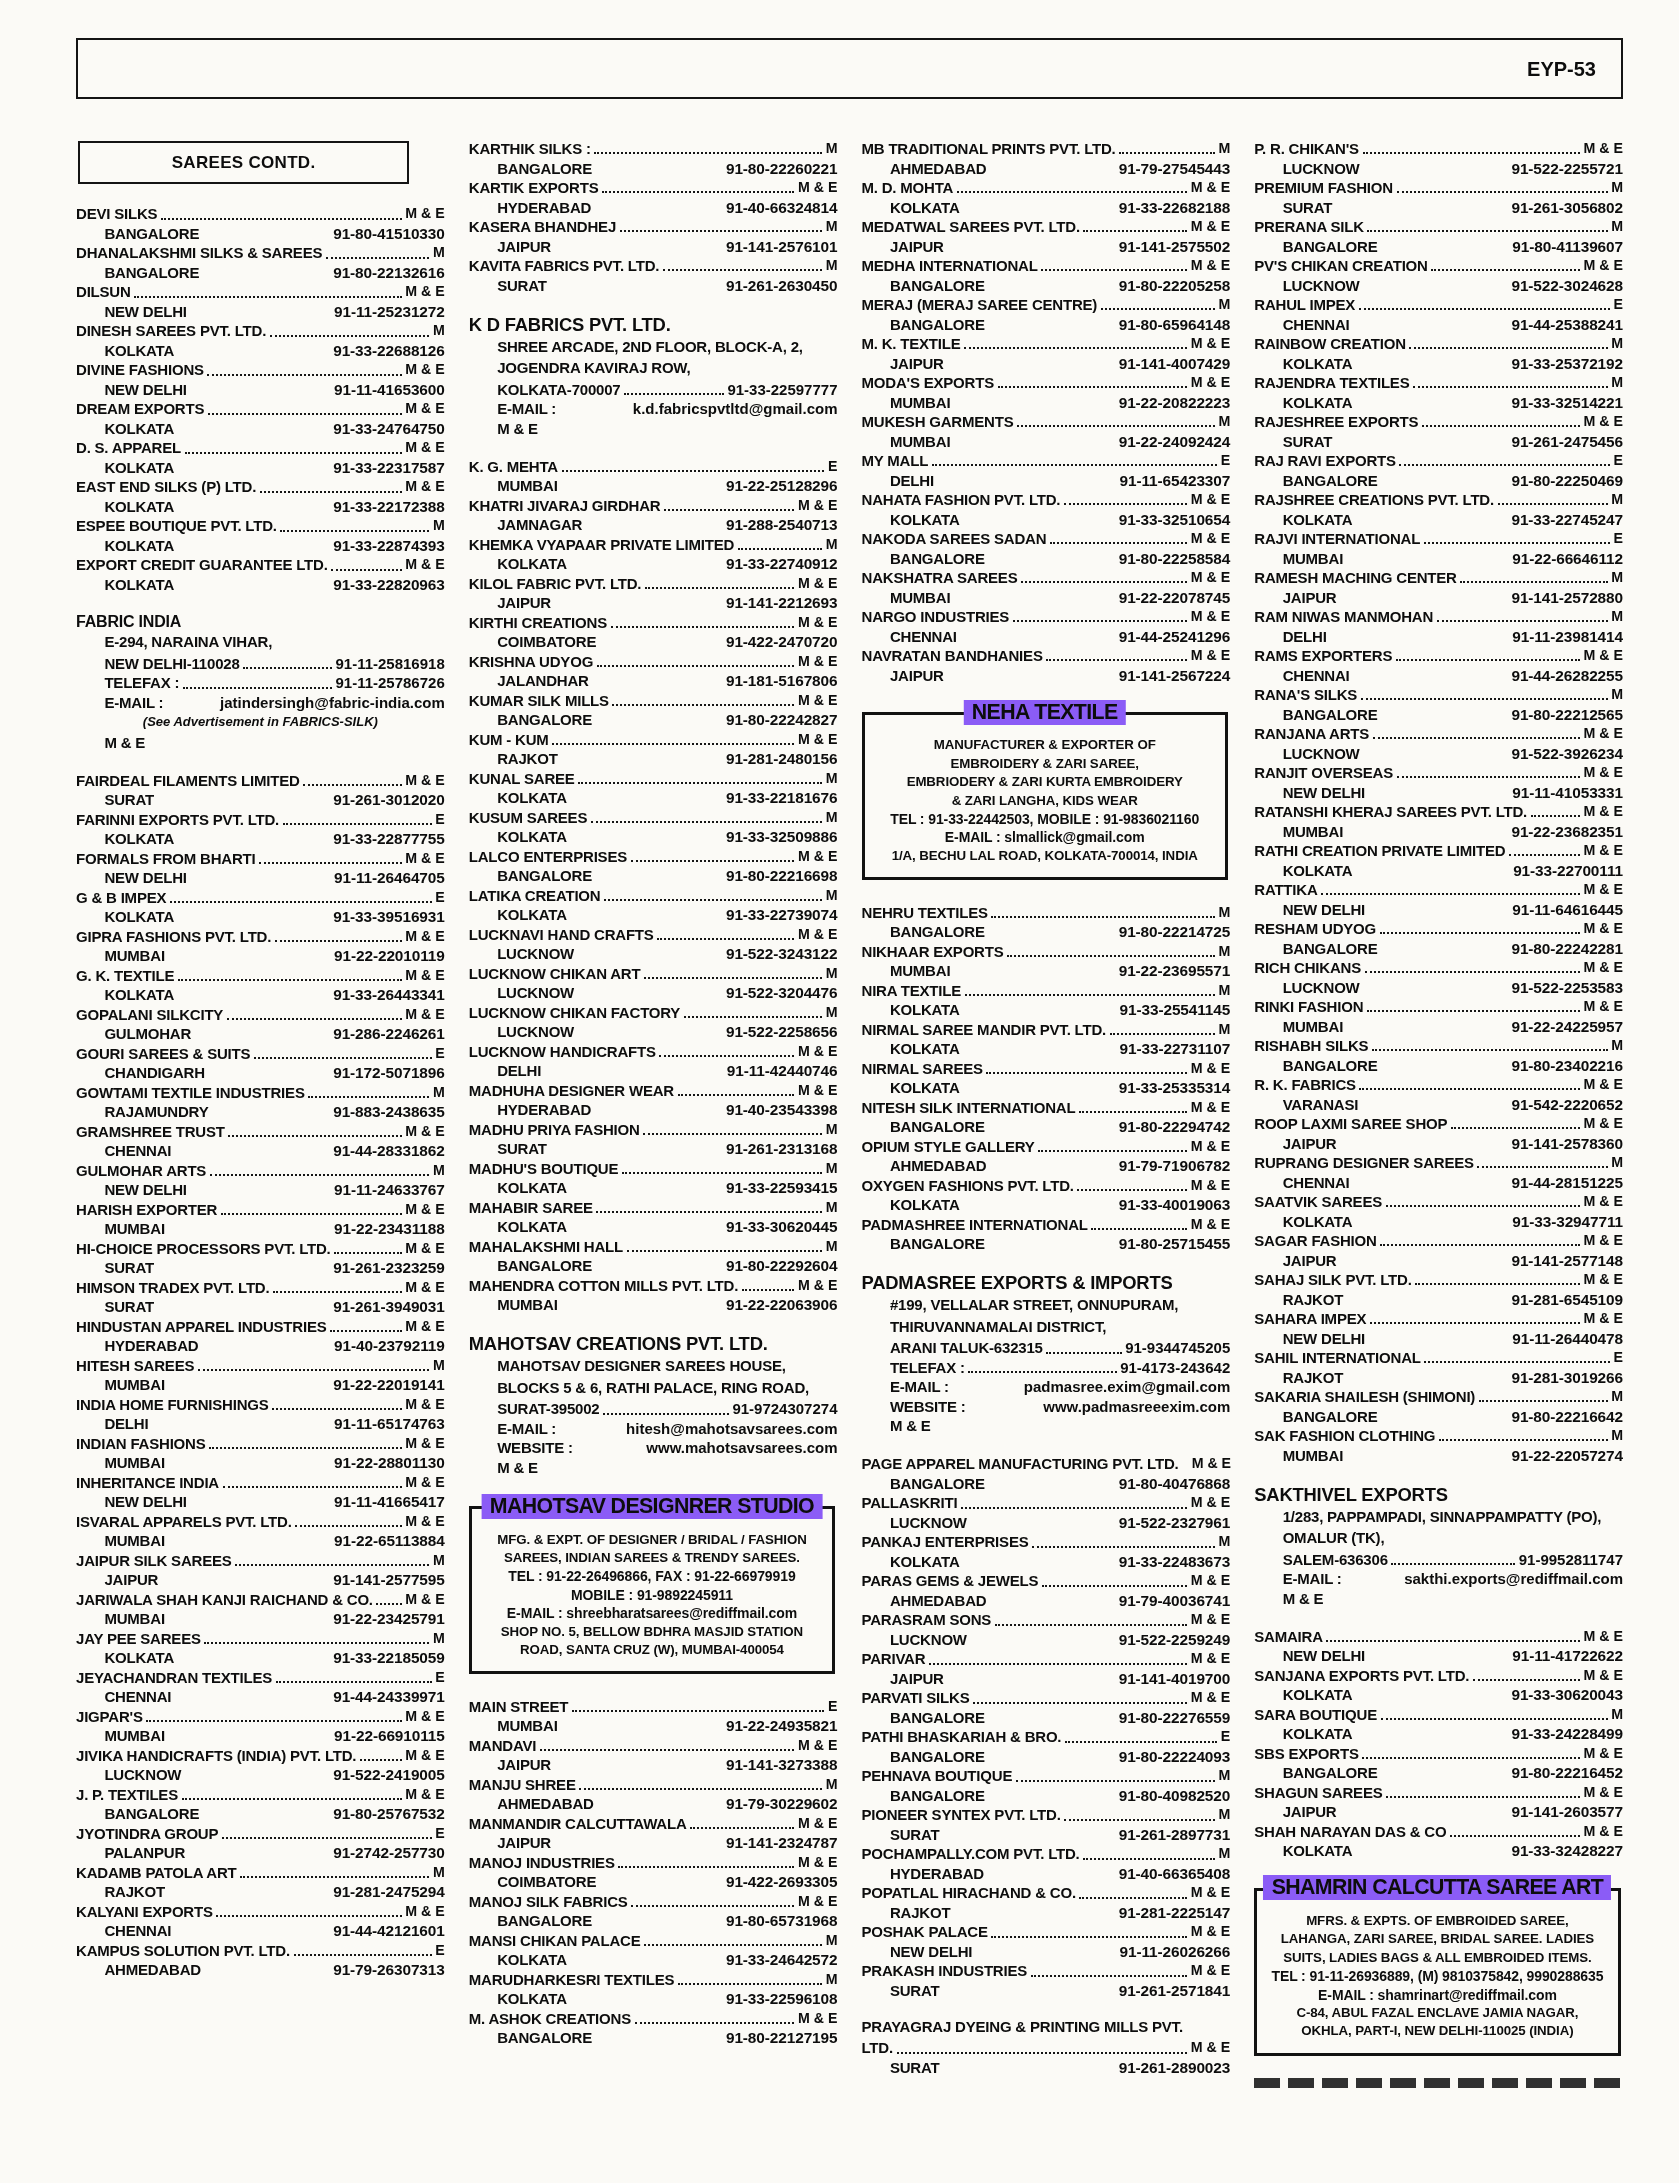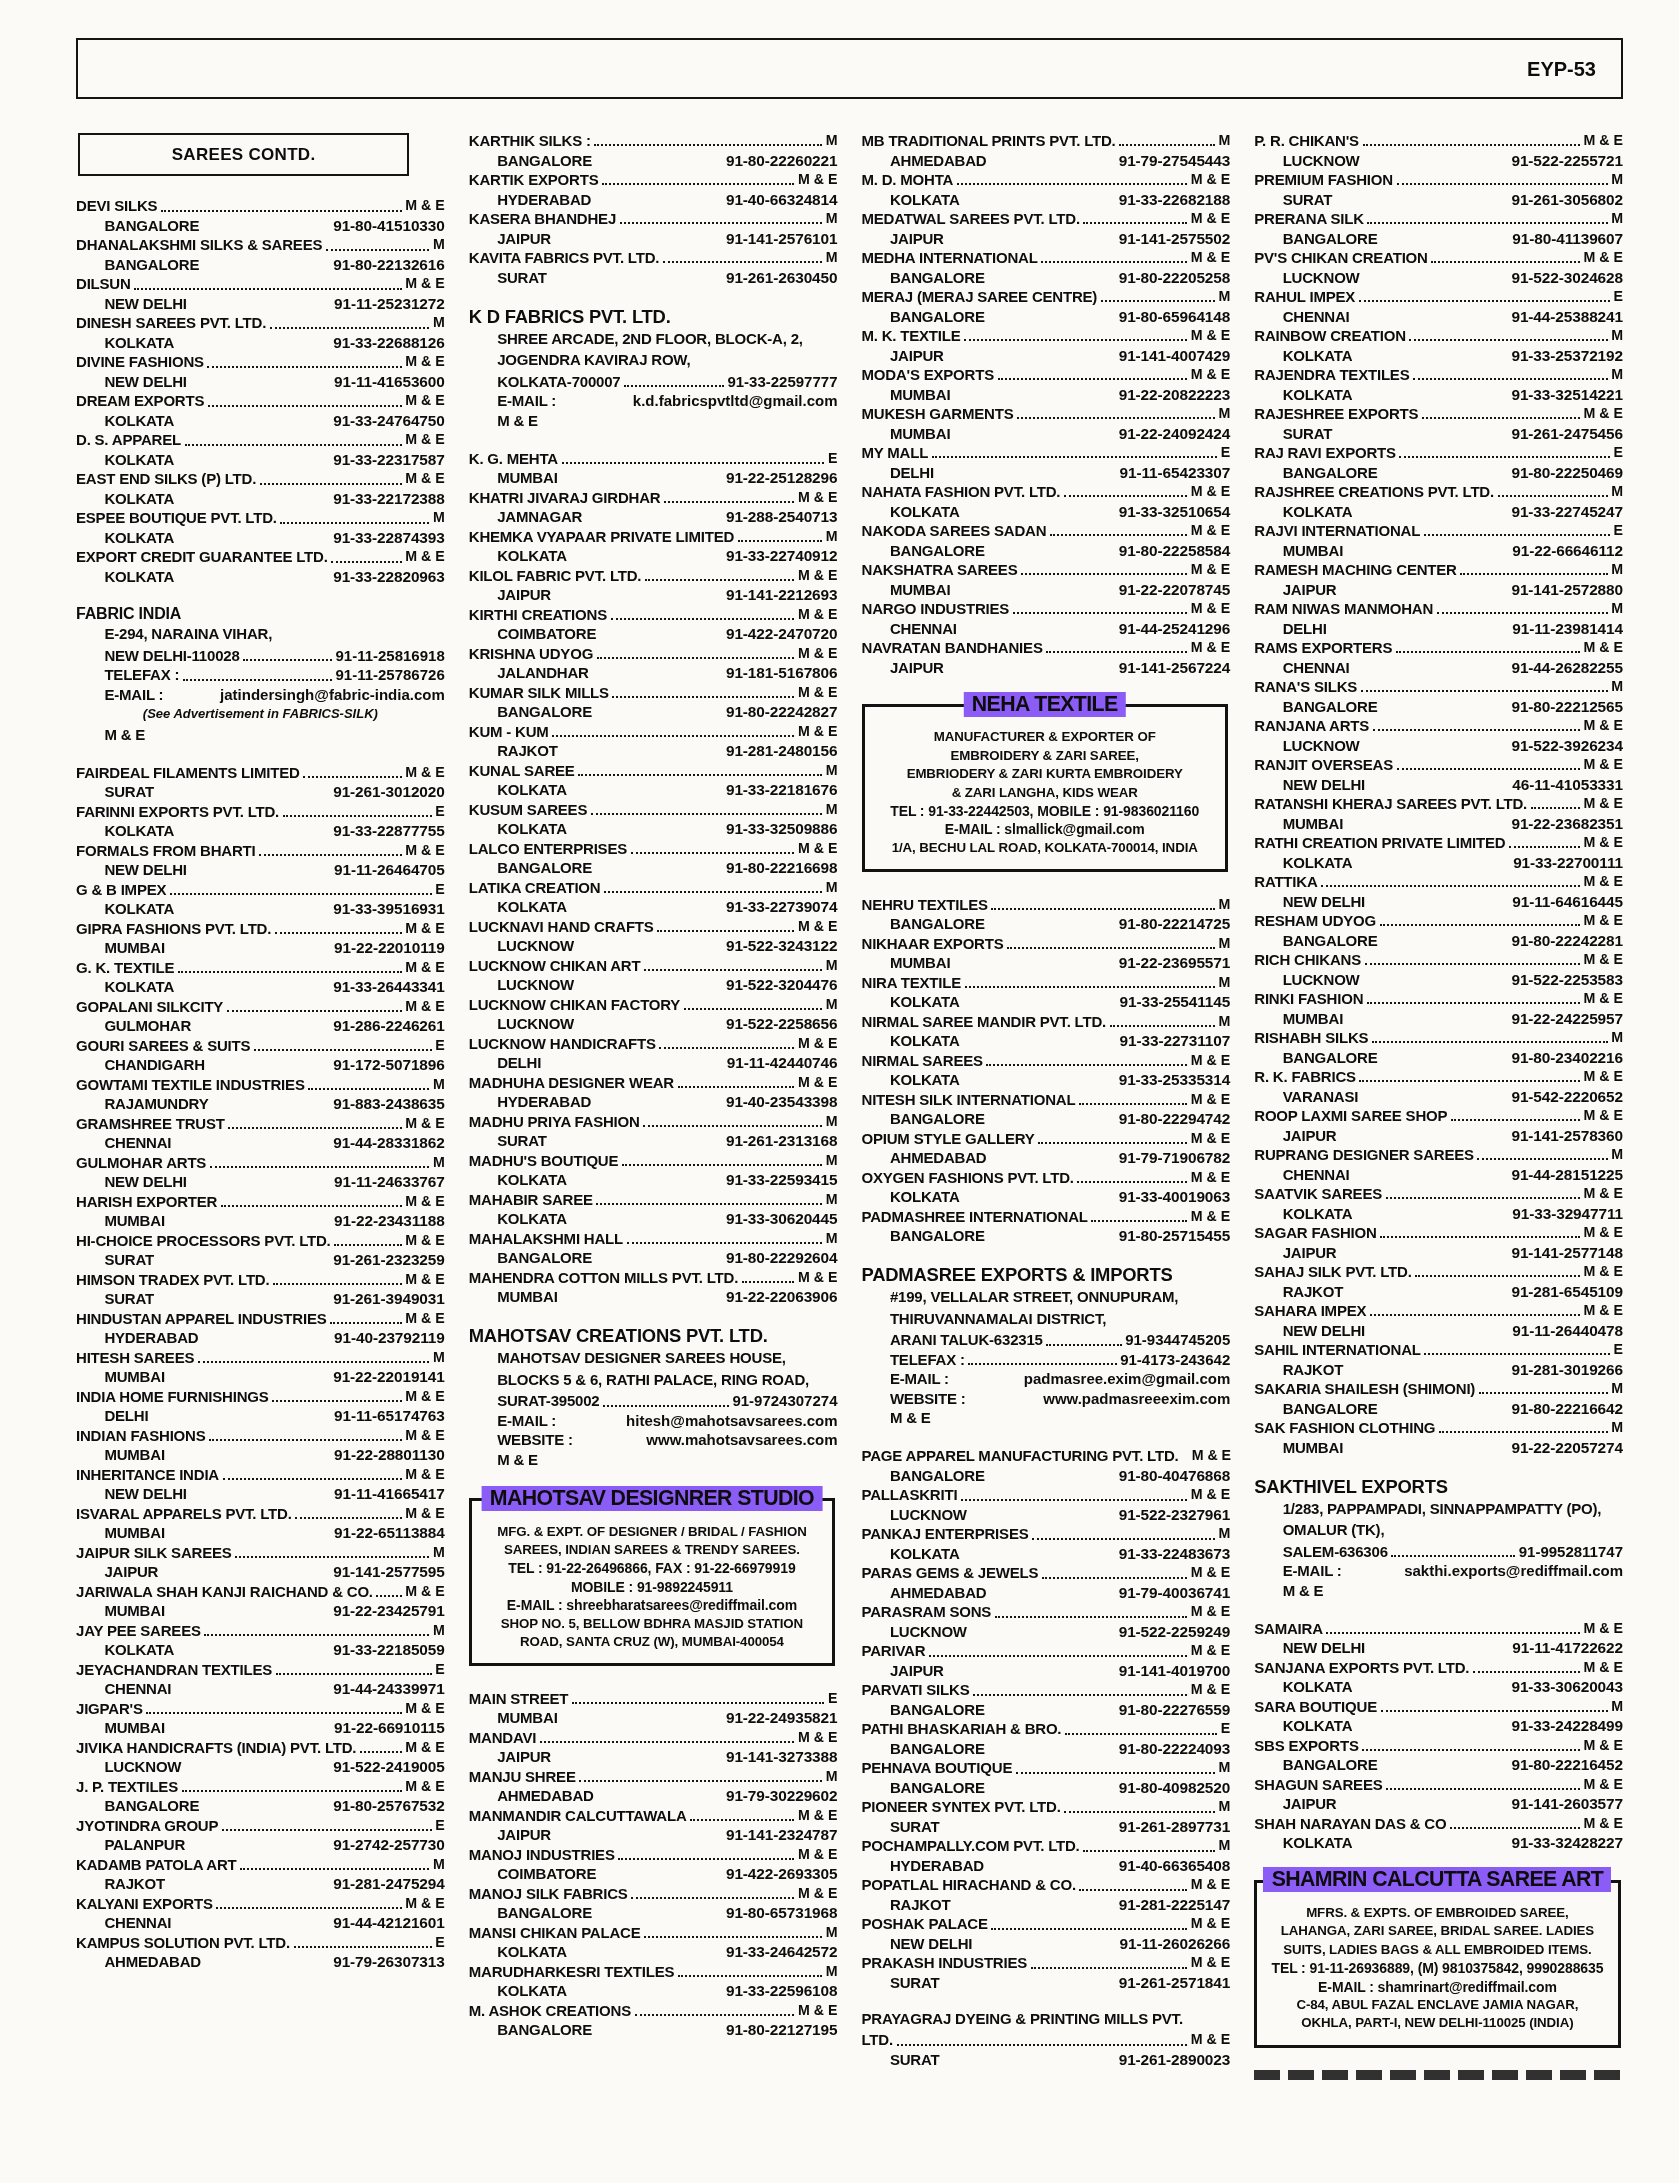--- a/index.html
+++ b/index.html
@@ -12,21 +12,21 @@
   }
   .page{box-sizing:border-box;height:100%;padding:38px 57px 0 76px;}
 
   .header-box{
     border:2.4px solid #141414;height:57px;
     display:flex;align-items:center;justify-content:center;position:relative;
   }
   .title{font-size:28px;font-weight:800;letter-spacing:-0.3px;margin:0;white-space:nowrap;}
   .page-num{position:absolute;right:25px;top:50%;transform:translateY(-50%);font-size:20px;font-weight:700;}
 
-  .columns{display:grid;grid-template-columns:repeat(4,1fr);column-gap:24px;margin-top:32px;align-items:start;}
+  .columns{display:grid;grid-template-columns:repeat(4,1fr);column-gap:24px;margin-top:40px;align-items:start;}
   .col{min-width:0;}
 
   .section-box{
     border:2.4px solid #141414;text-align:center;font-weight:800;font-size:17px;
     padding:9.5px 0;margin:2.4px 36px 20px 2.4px;letter-spacing:0.3px;
   }
 
   .listing{line-height:19.5px;}
   .l-name-row{display:flex;align-items:flex-end;}
   .l-name{font-weight:700;font-size:15px;white-space:nowrap;letter-spacing:-0.2px;}
@@ -1607,21 +1607,21 @@
           </div>
         </div>
         <div class="listing">
           <div class="l-name-row">
             <span class="l-name">RANJIT OVERSEAS</span>
             <span class="l-leader"></span>
             <span class="l-marker">M &amp; E</span>
           </div>
           <div class="l-city-row">
             <span class="l-city">NEW DELHI</span>
-            <span class="l-phone">46-11-41053331</span>
+            <span class="l-phone">91-11-41053331</span>
           </div>
         </div>
         <div class="listing">
           <div class="l-name-row">
             <span class="l-name">RATANSHI KHERAJ SAREES PVT. LTD.</span>
             <span class="l-leader"></span>
             <span class="l-marker">M &amp; E</span>
           </div>
           <div class="l-city-row">
             <span class="l-city">MUMBAI</span>

